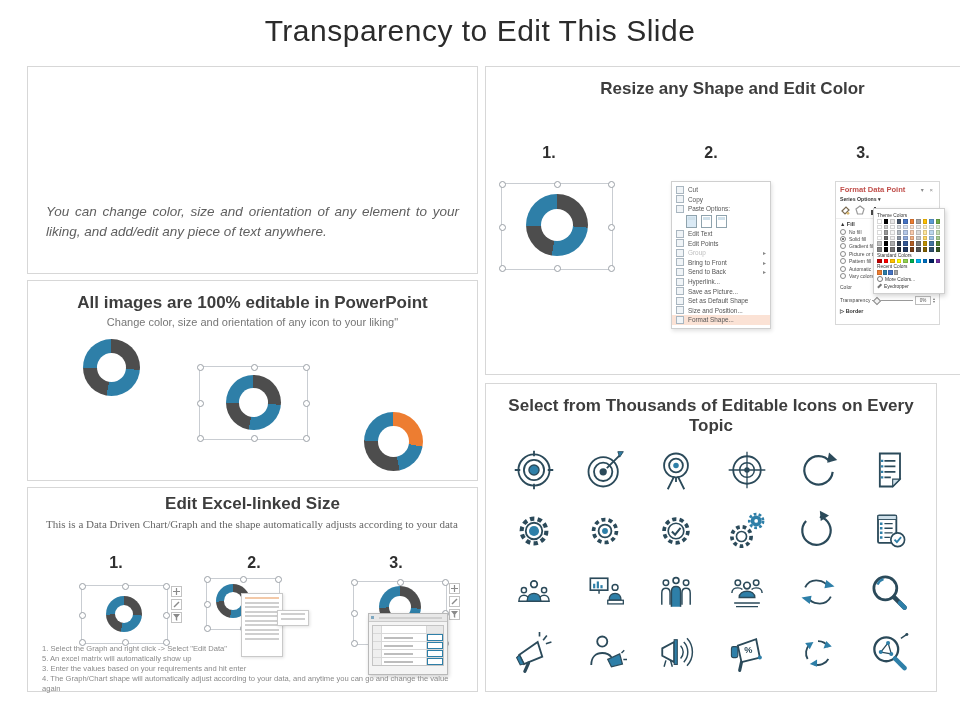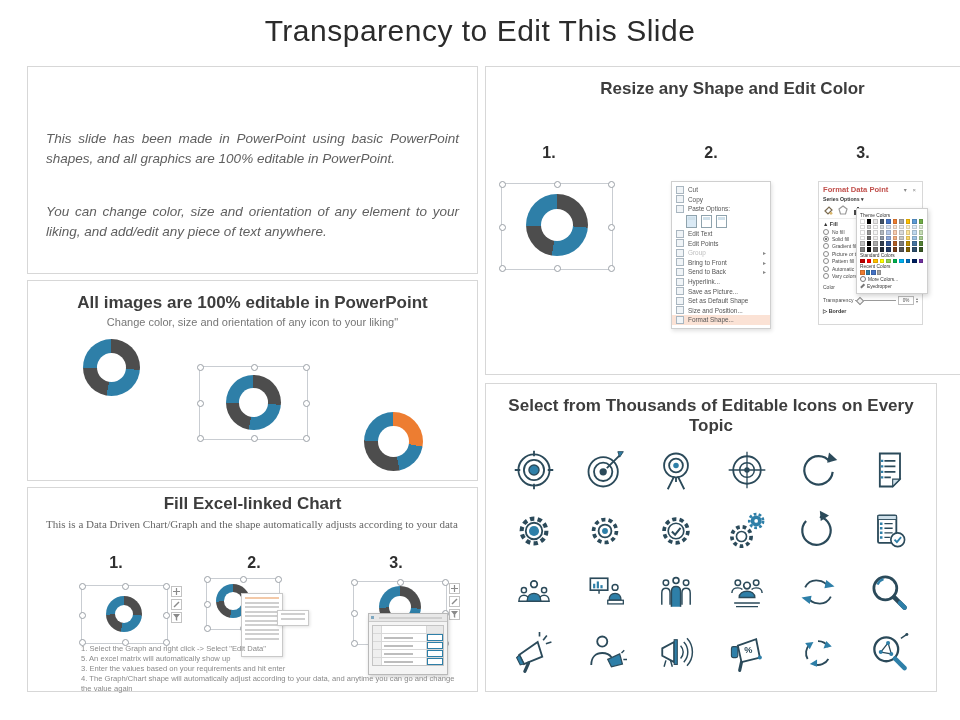--- a/index.html
+++ b/index.html
@@ -33,21 +33,21 @@
   .cm-row.dis .cm-lb{color:#bdbdbd;}
   .cm-ic{width:6px;height:6px;border:1px solid #a9b6c0;background:#f0f4f7;margin-right:4px;flex:0 0 auto;}
   .cm-lb{white-space:nowrap;}
   .cm-ar{margin-left:auto;color:#888;font-size:6px;}
   .cm-paste{display:flex;gap:4px;padding:1px 0 2px 14px;height:12px;}
   .pi{width:9px;height:11px;border:1px solid #8fa3ad;background:#fff;position:relative;}
   .pi::after{content:"";position:absolute;left:1px;top:1px;right:1px;height:3px;background:#cfe0ea;}
   .pi:first-child{background:#dbeaf5;}
   
   .fmt-pane{position:absolute;width:103px;height:142px;background:#fff;border:1px solid #d8d8d8;
-            font-size:5px;color:#4a4a4a;}
+            font-size:5px;color:#4a4a4a;margin-left:17px;}
   .fmt-head{display:flex;align-items:center;padding:3px 4px 1px 4px;}
   .fmt-title{font-size:7.6px;font-weight:bold;}
   .fmt-winbtns{margin-left:auto;color:#8a8a8a;font-size:6px;letter-spacing:2px;}
   .fmt-series{padding:1px 4px;font-weight:bold;color:#333;font-size:5.2px;}
   .fmt-tabs{display:flex;gap:5px;padding:2px 4px 3px 4px;align-items:flex-end;border-bottom:1px solid #eee;}
   .fmt-sec{padding:2px 4px 1px 4px;font-weight:bold;color:#333;font-size:5.4px;}
   .fo-row{display:flex;align-items:center;padding:0 4px;height:7.4px;}
   .radio{width:4px;height:4px;border:1px solid #8a8a8a;border-radius:50%;margin-right:3px;flex:0 0 auto;position:relative;}
   .radio.on::after{content:"";position:absolute;inset:.8px;border-radius:50%;background:#4a4a4a;}
   .fo-lb{white-space:nowrap;overflow:hidden;max-width:52px;}
@@ -81,21 +81,21 @@
   .xl-grid{margin:3px;background:#fff;border:1px solid #c4c4c4;}
   .xl-row{display:flex;height:7px;border-bottom:1px solid #d8d8d8;}
   .xl-c1{width:8px;border-right:1px solid #d8d8d8;background:#efefef;}
   .xl-c2{flex:1;border-right:1px solid #d8d8d8;display:flex;align-items:center;padding-left:2px;}
   .xl-c3{width:16px;box-shadow:inset 0 0 0 1px #2E7FA8;}
   .xl-lb{height:2px;background:#bdbdbd;width:70%;}
   .chart-btns{position:absolute;display:flex;flex-direction:column;gap:2px;}
   .cb{width:9px;height:9px;border:1px solid #c2c2c2;background:#fff;display:flex;align-items:center;justify-content:center;}
   
   .desc-c{position:absolute;left:18px;right:14px;font-size:11px;color:#666;line-height:1.3;}
-  .instr{position:absolute;left:14px;right:10px;font-size:7.6px;color:#8a8a8a;line-height:1.32;margin-left:39px;}
+  .instr{position:absolute;left:14px;right:10px;font-size:7.6px;color:#8a8a8a;line-height:1.32;}
   
   .icon-grid{position:absolute;left:12px;right:12px;top:55px;bottom:8px;
              display:grid;grid-template-columns:repeat(6,1fr);justify-items:center;align-items:center;}
   .icon-cell{width:46px;height:46px;display:flex;align-items:center;justify-content:center;}
   .icon-cell svg{width:44px;height:44px;}
   .defs-hidden{position:absolute;width:0;height:0;overflow:hidden;}
 </style>
 </head>
 <body>
 
@@ -261,21 +261,20 @@
         <circle cx="43.5" cy="3.8" r="1.6" fill="#2B4A5A"></circle>
       </g>
   </defs>
 </svg>
 
 <div class="stage">
 
   <div class="page-title">Transparency to Edit This Slide</div>
 
   <div class="panel" style="left:27px;top:66px;width:451px;height:208px;">
-    <div class="para" style="top:62px;">This slide has been made in PowerPoint using basic PowerPoint shapes, and all graphics are 100% editable in PowerPoint.</div>
     <div class="para" style="top:135px;">You can change color, size and orientation of any element to your liking, and add/edit any piece of text anywhere.</div>
   </div>
 
   <div class="panel" style="left:27px;top:280px;width:451px;height:201px;">
     <div class="panel-h">All images are 100% editable in PowerPoint</div>
     <div class="panel-sub">Change color, size and orientation of any icon to your liking"</div>
     <div class="donut" style="left: 55px; top: 58px; width: 57px; height: 57px; background: conic-gradient(rgb(77, 77, 77) 0deg, rgb(77, 77, 77) 95deg, rgb(46, 127, 168) 95deg, rgb(46, 127, 168) 190deg, rgb(77, 77, 77) 190deg, rgb(77, 77, 77) 268deg, rgb(46, 127, 168) 268deg, rgb(46, 127, 168) 360deg);"></div>
     <div class="sel-frame" style="left:171px;top:85px;width:107px;height:72px;">
       <div class="donut" style="left: 26px; top: 8px; width: 55px; height: 55px; background: conic-gradient(rgb(77, 77, 77) 0deg, rgb(77, 77, 77) 95deg, rgb(46, 127, 168) 95deg, rgb(46, 127, 168) 190deg, rgb(77, 77, 77) 190deg, rgb(77, 77, 77) 268deg, rgb(46, 127, 168) 268deg, rgb(46, 127, 168) 360deg);"></div>
     <span class="handle h-nw"></span>
@@ -284,21 +283,21 @@
         <span class="handle h-w"></span>
         <span class="handle h-e"></span>
         <span class="handle h-sw"></span>
         <span class="handle h-s"></span>
         <span class="handle h-se"></span>
       </div>
     <div class="donut" style="left: 336px; top: 131px; width: 59px; height: 59px; background: conic-gradient(rgb(237, 125, 49) 0deg, rgb(237, 125, 49) 100deg, rgb(46, 127, 168) 100deg, rgb(46, 127, 168) 168deg, rgb(77, 77, 77) 168deg, rgb(77, 77, 77) 272deg, rgb(46, 127, 168) 272deg, rgb(46, 127, 168) 360deg);"></div>
   </div>
 
   <div class="panel" style="left:27px;top:487px;width:451px;height:205px;">
-    <div class="panel-h" style="margin-top:6px;">Fill Excel-linked Chart</div>
+    <div class="panel-h" style="margin-top:6px;">Edit Excel-linked Size</div>
     <div class="desc-c" style="top:29px;font-family:Liberation Serif, serif;">This is a Data Driven Chart/Graph and the shape automatically adjusts according to your data</div>
     <div class="step-num" style="left:88px;top:66px;">1.</div>
     <div class="step-num" style="left:226px;top:66px;">2.</div>
     <div class="step-num" style="left:368px;top:66px;">3.</div>
 
     <div class="sel-frame" style="left:53px;top:97px;width:85px;height:57px;">
       <div class="donut" style="left: 24px; top: 10px; width: 36px; height: 36px; background: conic-gradient(rgb(77, 77, 77) 0deg, rgb(77, 77, 77) 95deg, rgb(46, 127, 168) 95deg, rgb(46, 127, 168) 190deg, rgb(77, 77, 77) 190deg, rgb(77, 77, 77) 268deg, rgb(46, 127, 168) 268deg, rgb(46, 127, 168) 360deg);"></div>
     <span class="handle h-nw"></span>
         <span class="handle h-n"></span>
         <span class="handle h-ne"></span>

